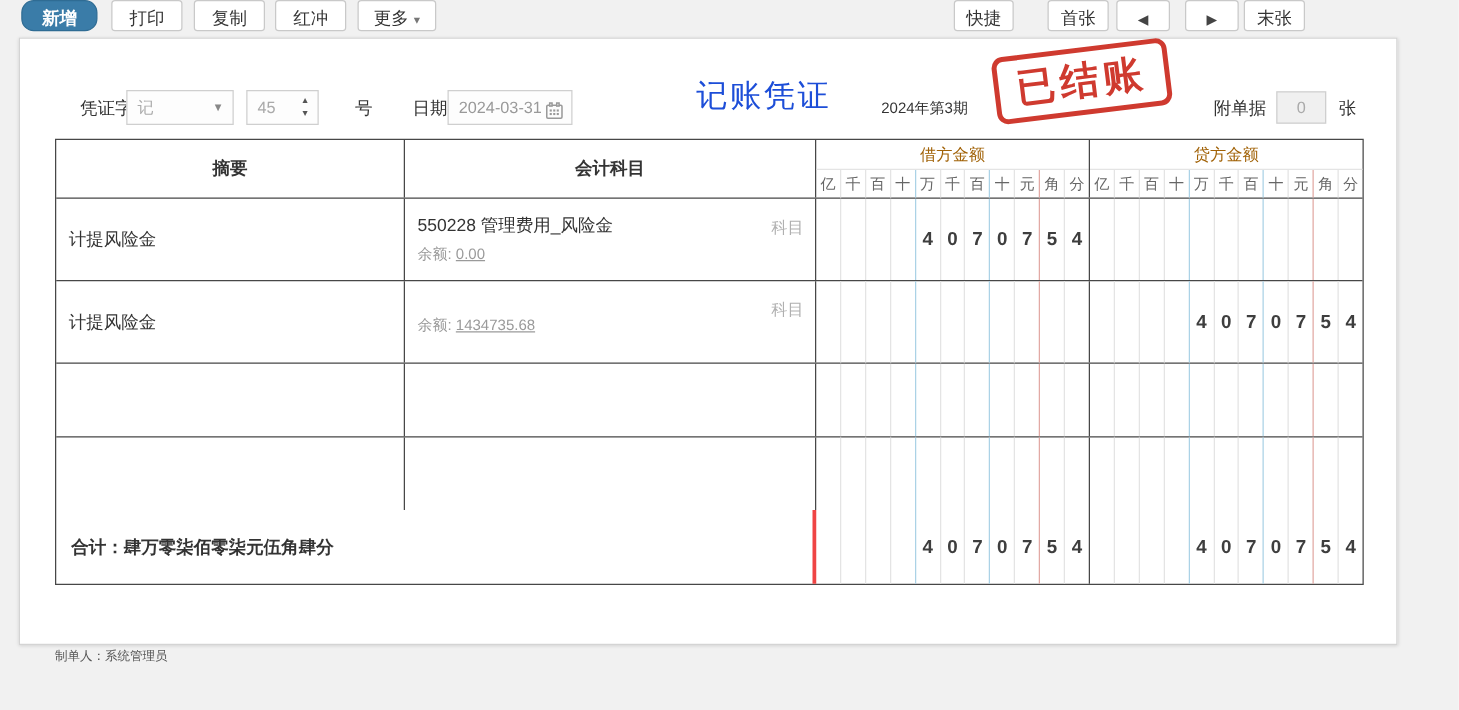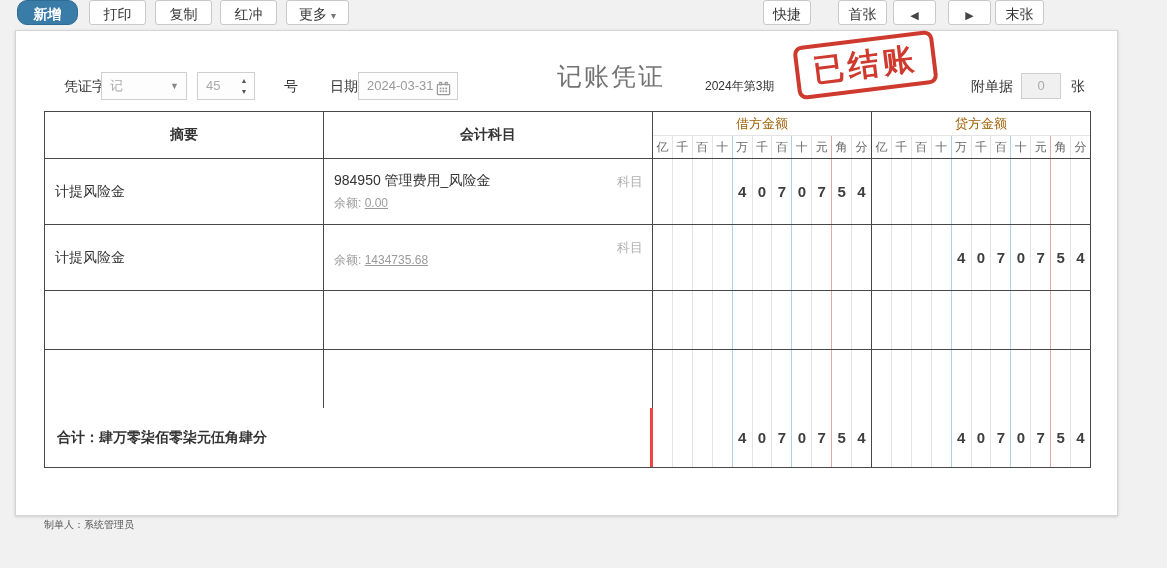--- a/index.html
+++ b/index.html
@@ -41,21 +41,21 @@
   #voucher-word-label{left:48px;top:47px;}
   #voucher-word-select{left:85px;top:41px;width:86px;line-height:26px;padding:0 8px;}
   #voucher-word-select .sel-caret{position:absolute;right:7px;top:0;font-size:9px;color:#888;line-height:26px;}
   #voucher-number-spinner{left:181px;top:41px;width:58px;line-height:26px;padding:0 8px;}
   .spin{position:absolute;right:4px;width:12px;height:11px;font-size:7px;color:#555;text-align:center;line-height:11px;cursor:pointer;}
   .spin.up{top:2px;}.spin.down{bottom:2px;}
   #number-suffix{left:268px;top:47px;}
   #date-label{left:314px;top:47px;}
   #date-input{left:342px;top:41px;width:100px;line-height:26px;padding:0 8px;color:#999;}
   #calendar-icon{position:absolute;right:6px;top:6px;}
-  #page-title{position:absolute;left:541px;top:29px;font-size:25px;color:#737373;letter-spacing:2px;}
+  #page-title{position:absolute;left:541px;top:29px;font-size:25px;color:#1d4ed8;letter-spacing:2px;}
   #period-text{position:absolute;left:689px;top:47px;font-size:12px;color:#333;}
   #closed-stamp{
     position:absolute;left:779px;top:7px;padding:2px 14px;
     border:4px solid #cf3a2f;border-radius:9px;color:#cf3a2f;
     font-size:31px;font-weight:bold;letter-spacing:4px;
     transform:rotate(-7deg);background:rgba(255,255,255,.6);
   }
   #attach-label{left:955px;top:47px;}
   #attach-input{left:1005px;top:42px;width:40px;height:26px;line-height:24px;
     background:#f0f0f0;text-align:center;color:#aaa;}
@@ -192,21 +192,21 @@
             <div class="dcell">角</div>
             <div class="dcell">分</div>
           </div>
       </div>
     </div>
 
     <div id="tbody">
         <div class="trow row-tall">
           <div class="c-sum cell-summary">计提风险金</div>
           <div class="c-acc cell-account">
-            <div class="account-line">984950 管理费用_风险金</div>
+            <div class="account-line">550228 管理费用_风险金</div>
             <span class="account-tag">科目</span>
             <div class="balance-line"><span>余额: </span><a>0.00</a></div>
           </div>
           <div class="c-deb amt-grid">
             <div class="dcell"></div>
             <div class="dcell"></div>
             <div class="dcell"></div>
             <div class="dcell"></div>
             <div class="dcell">4</div>
             <div class="dcell">0</div>

